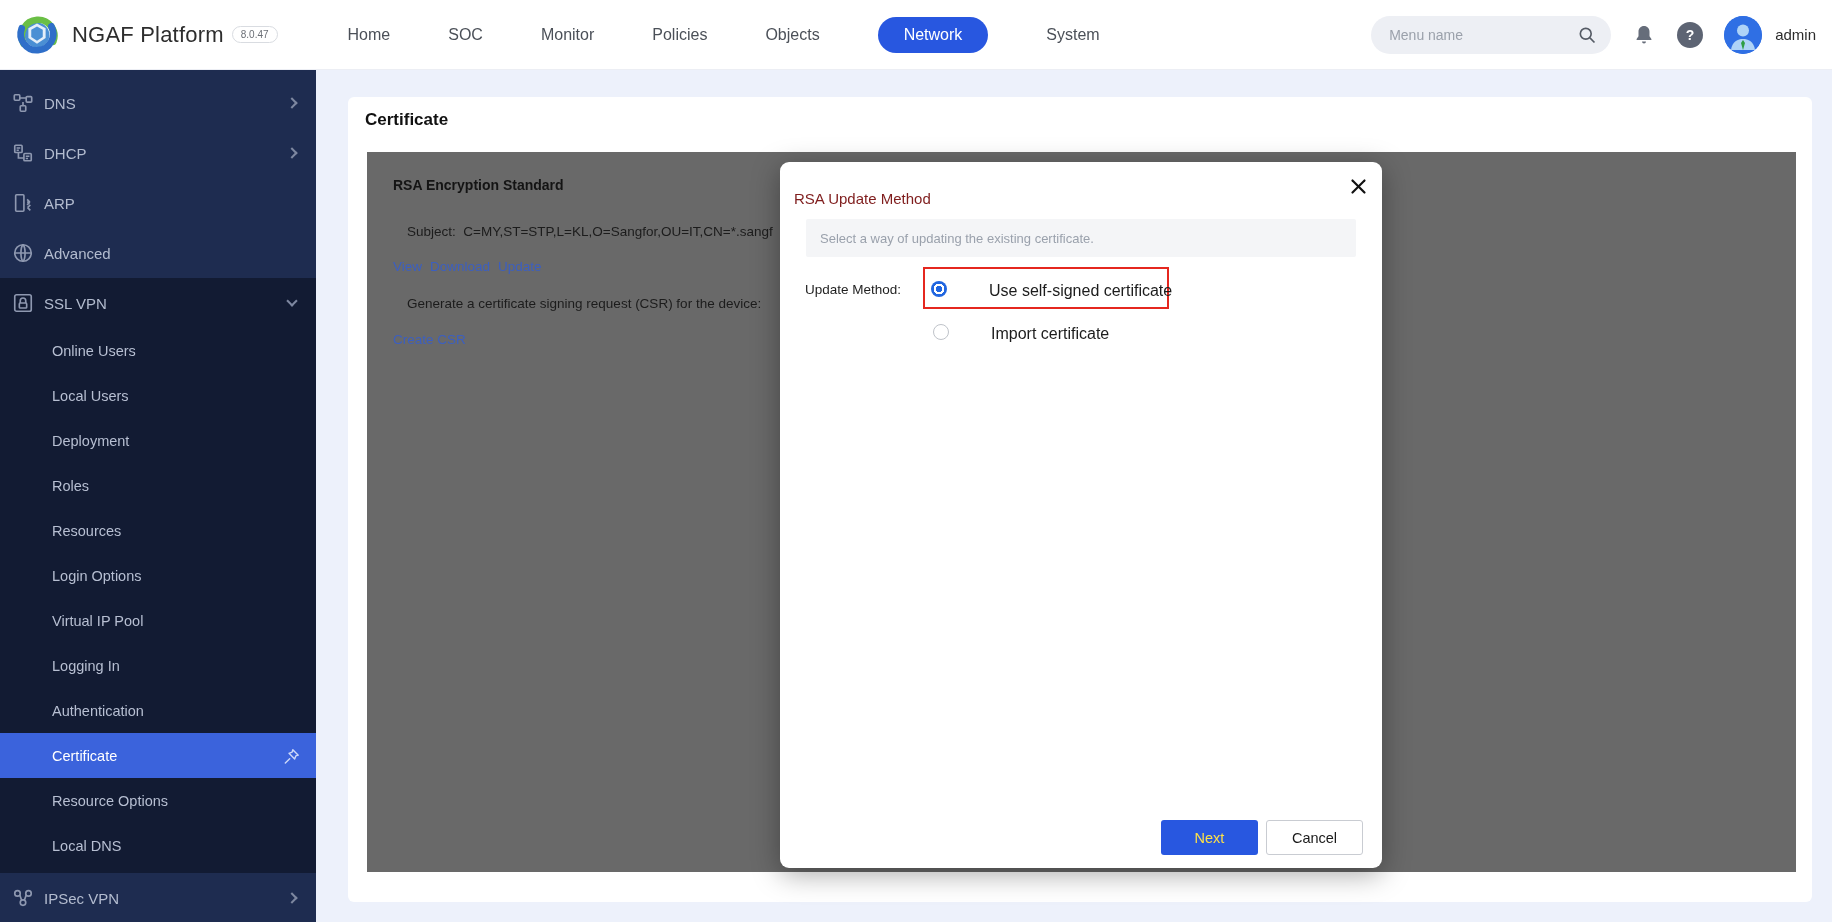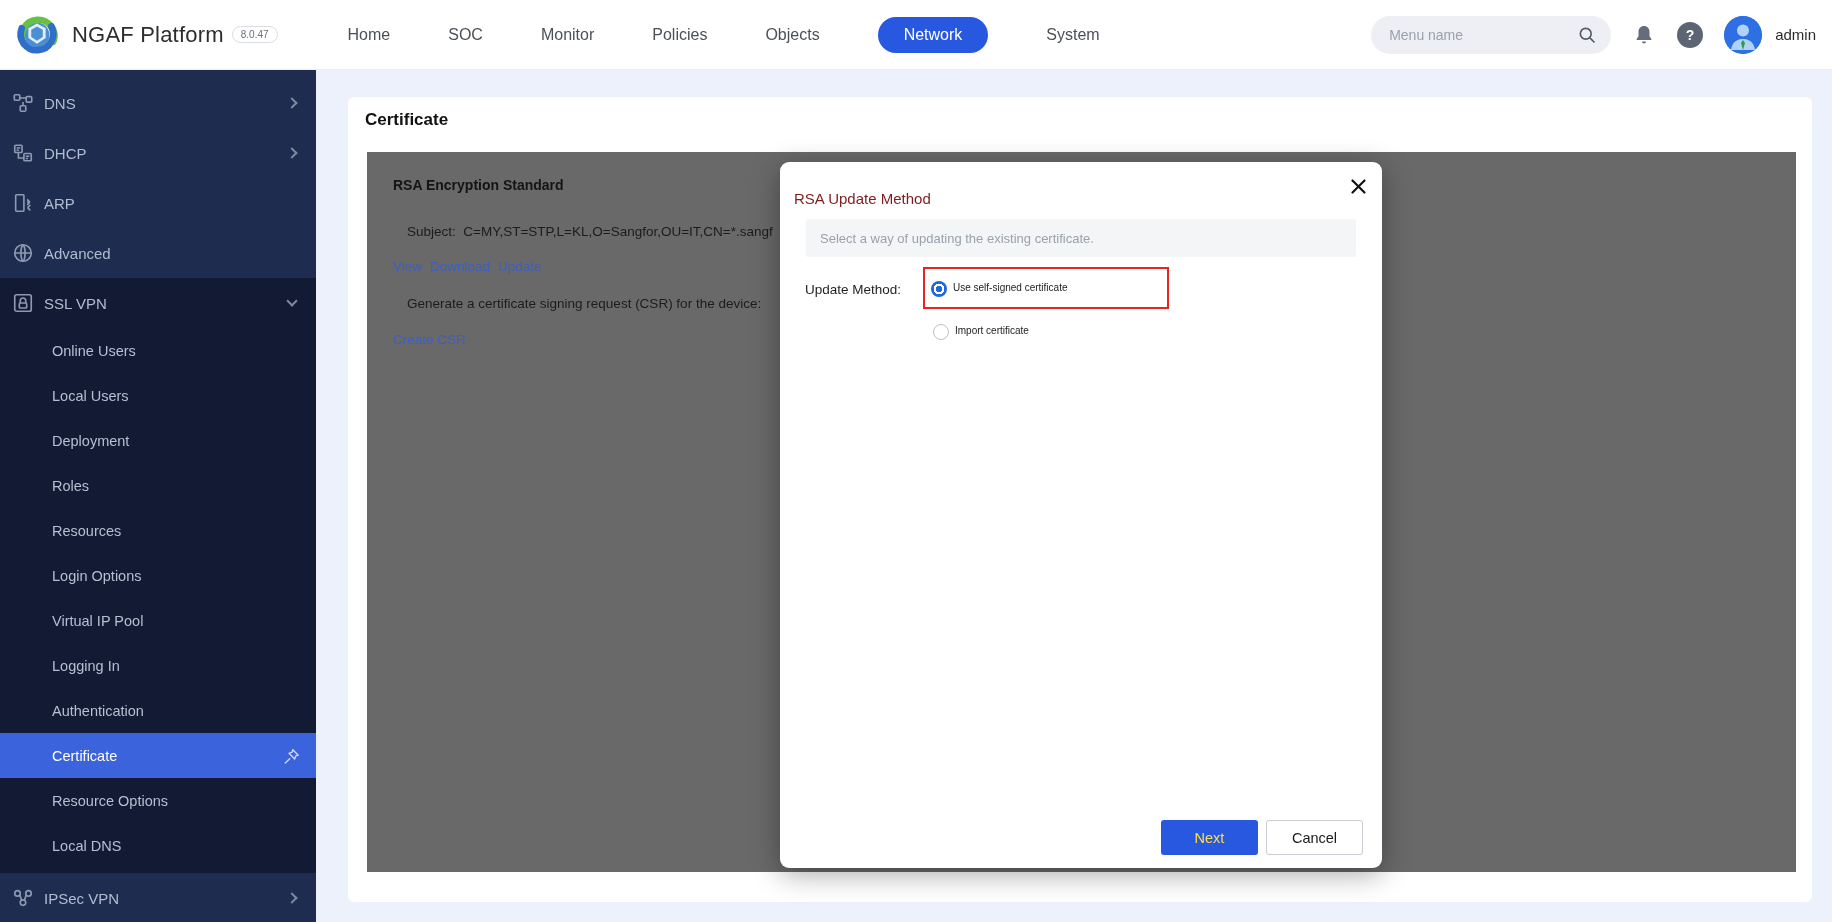--- a/index.html
+++ b/index.html
@@ -61,21 +61,21 @@
              display:flex; align-items:center; justify-content:center; color:#111; }
   .m-info { position:absolute; left:26px; top:57px; width:550px; height:38px; background:#f4f5f7;
             border-radius:2px; display:flex; align-items:center; padding-left:14px;
             font-size:13px; color:#9aa1ac; }
   .m-label { position:absolute; left:25px; top:120px; font-size:13.5px; color:#1f1f1f; }
   .hl-box { position:absolute; left:143px; top:105px; width:246px; height:42px; border:2px solid #e5271f; }
   .radio { position:absolute; width:16px; height:16px; border-radius:50%; cursor:pointer; }
   .radio.sel { left:151px; top:119px;
                background:radial-gradient(circle, #2166e0 0 3.5px, #ffffff 3.5px 5.5px, #2166e0 5.5px 8px); }
   .radio.unsel { left:153px; top:162px; background:#fff; border:1px solid #bfc3c9; }
-  .r-label { position:absolute; font-size:10px; color:#1c1c1c; cursor:pointer; }
+  .r-label { position:absolute; font-size:16px; color:#1c1c1c; cursor:pointer;margin-left:36px; }
   .r-label.one { left:173px; top:120px; }
   .r-label.two { left:175px; top:163px; }
   .m-btn { position:absolute; top:658px; width:97px; height:35px; border-radius:3px; font-size:14.5px;
            display:flex; align-items:center; justify-content:center; cursor:pointer;
            font-family:"Liberation Sans", sans-serif; }
   .m-btn.primary { left:381px; background:#2857e0; color:#fde047; }
   .m-btn.secondary { left:486px; background:#fff; border:1px solid #c9ccd2; color:#1a1a1a; }
 </style>
 </head>
 <body>

